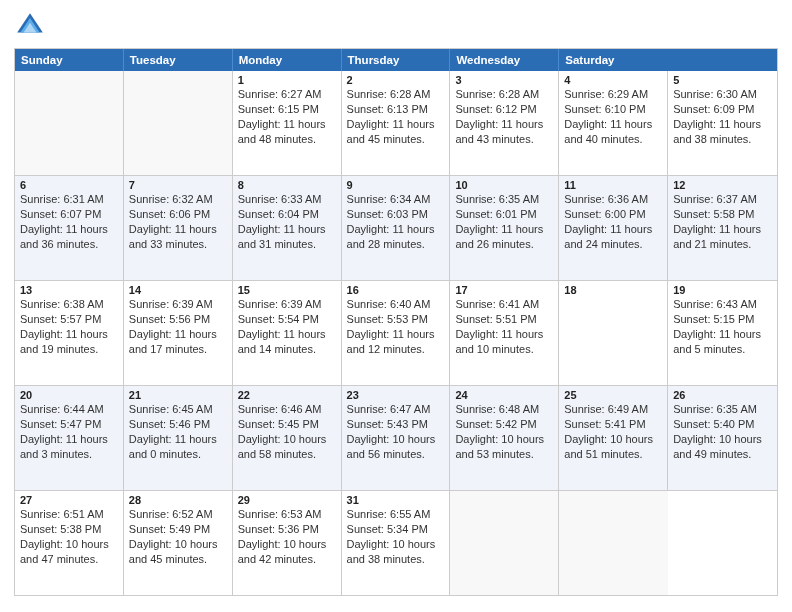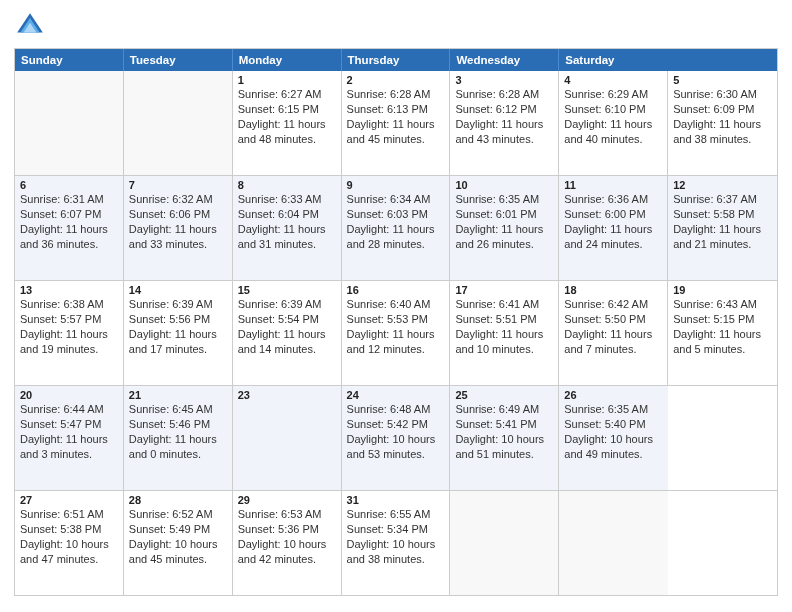--- a/index.html
+++ b/index.html
@@ -252,23 +252,20 @@
 Daylight: 11 hours and 12 minutes.</div>
           </div>
           <div class="day-cell">
             <span class="day-number">17</span>
             <div class="day-info">Sunrise: 6:41 AM
 Sunset: 5:51 PM
 Daylight: 11 hours and 10 minutes.</div>
           </div>
           <div class="day-cell">
             <span class="day-number">18</span>
-            <div class="day-info">Sunrise: 6:42 AM
-Sunset: 5:50 PM
-Daylight: 11 hours and 7 minutes.</div>
           </div>
           <div class="day-cell">
             <span class="day-number">19</span>
             <div class="day-info">Sunrise: 6:43 AM
 Sunset: 5:15 PM
 Daylight: 11 hours and 5 minutes.</div>
           </div>
         </div>
         <div class="week-row">
           <div class="day-cell">
@@ -277,21 +274,30 @@
 Sunset: 5:47 PM
 Daylight: 11 hours and 3 minutes.</div>
           </div>
           <div class="day-cell">
             <span class="day-number">21</span>
             <div class="day-info">Sunrise: 6:45 AM
 Sunset: 5:46 PM
 Daylight: 11 hours and 0 minutes.</div>
           </div>
           <div class="day-cell">
+            <span class="day-number">22</span>
+            <div class="day-info">Sunrise: 6:46 AM
+Sunset: 5:45 PM
+Daylight: 10 hours and 58 minutes.</div>
+          </div>
+          <div class="day-cell">
             <span class="day-number">23</span>
+            <div class="day-info">Sunrise: 6:47 AM
+Sunset: 5:43 PM
+Daylight: 10 hours and 56 minutes.</div>
           </div>
           <div class="day-cell">
             <span class="day-number">24</span>
             <div class="day-info">Sunrise: 6:48 AM
 Sunset: 5:42 PM
 Daylight: 10 hours and 53 minutes.</div>
           </div>
           <div class="day-cell">
             <span class="day-number">25</span>
             <div class="day-info">Sunrise: 6:49 AM

